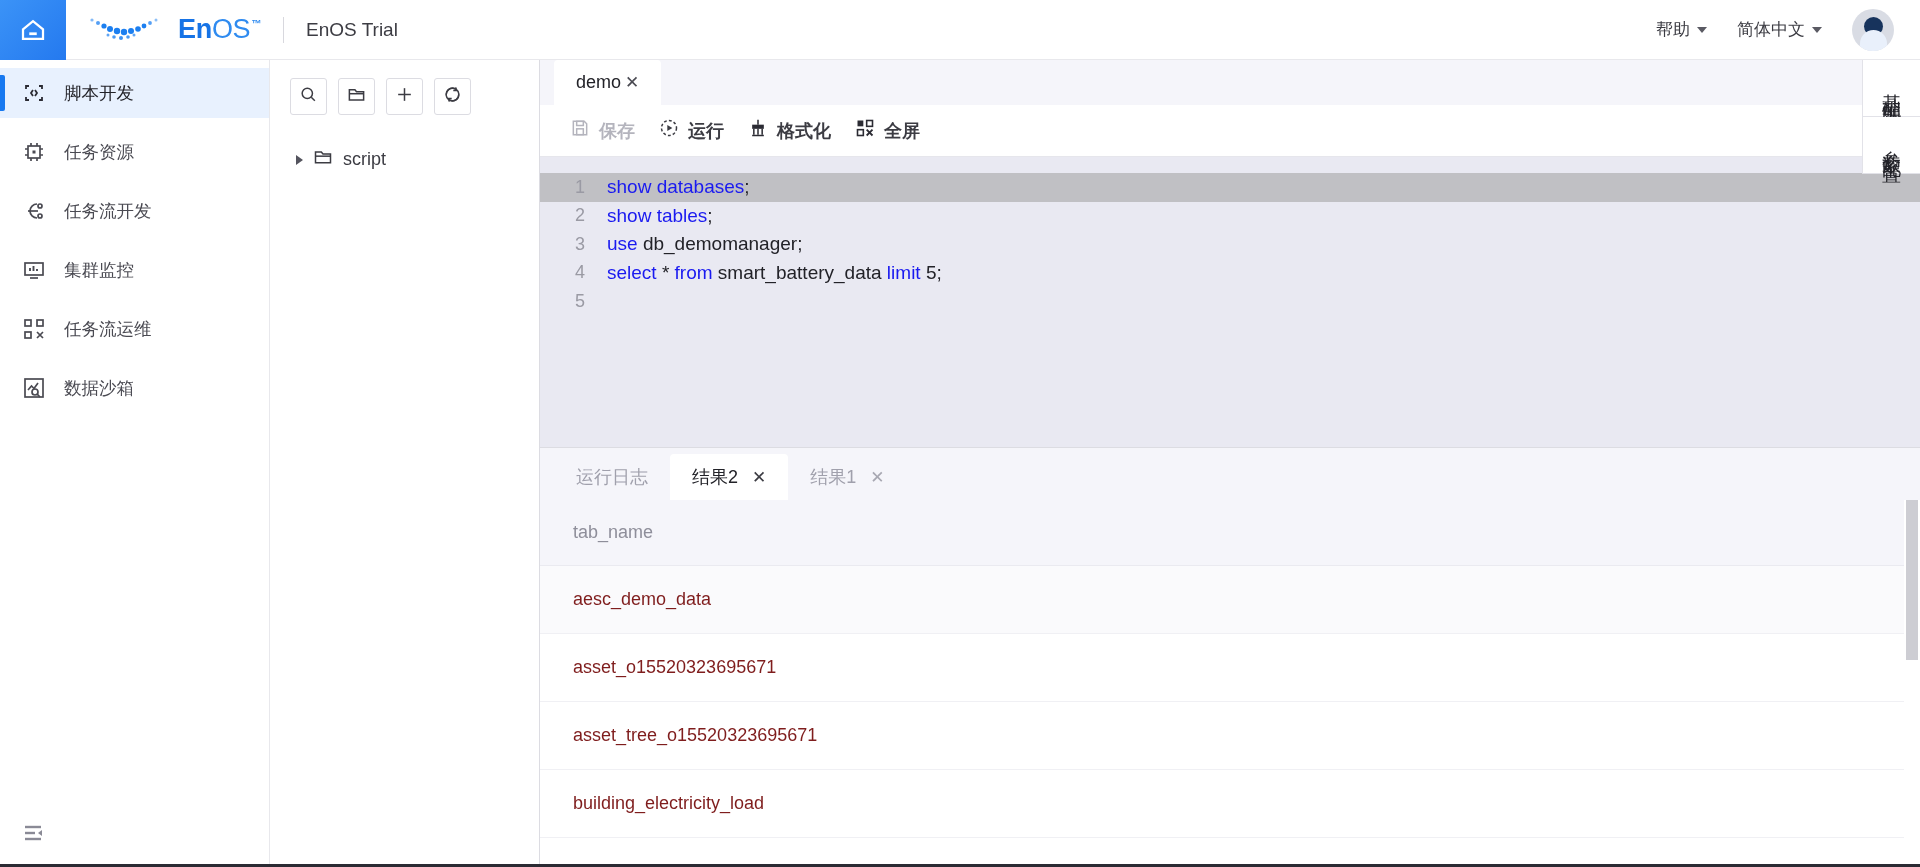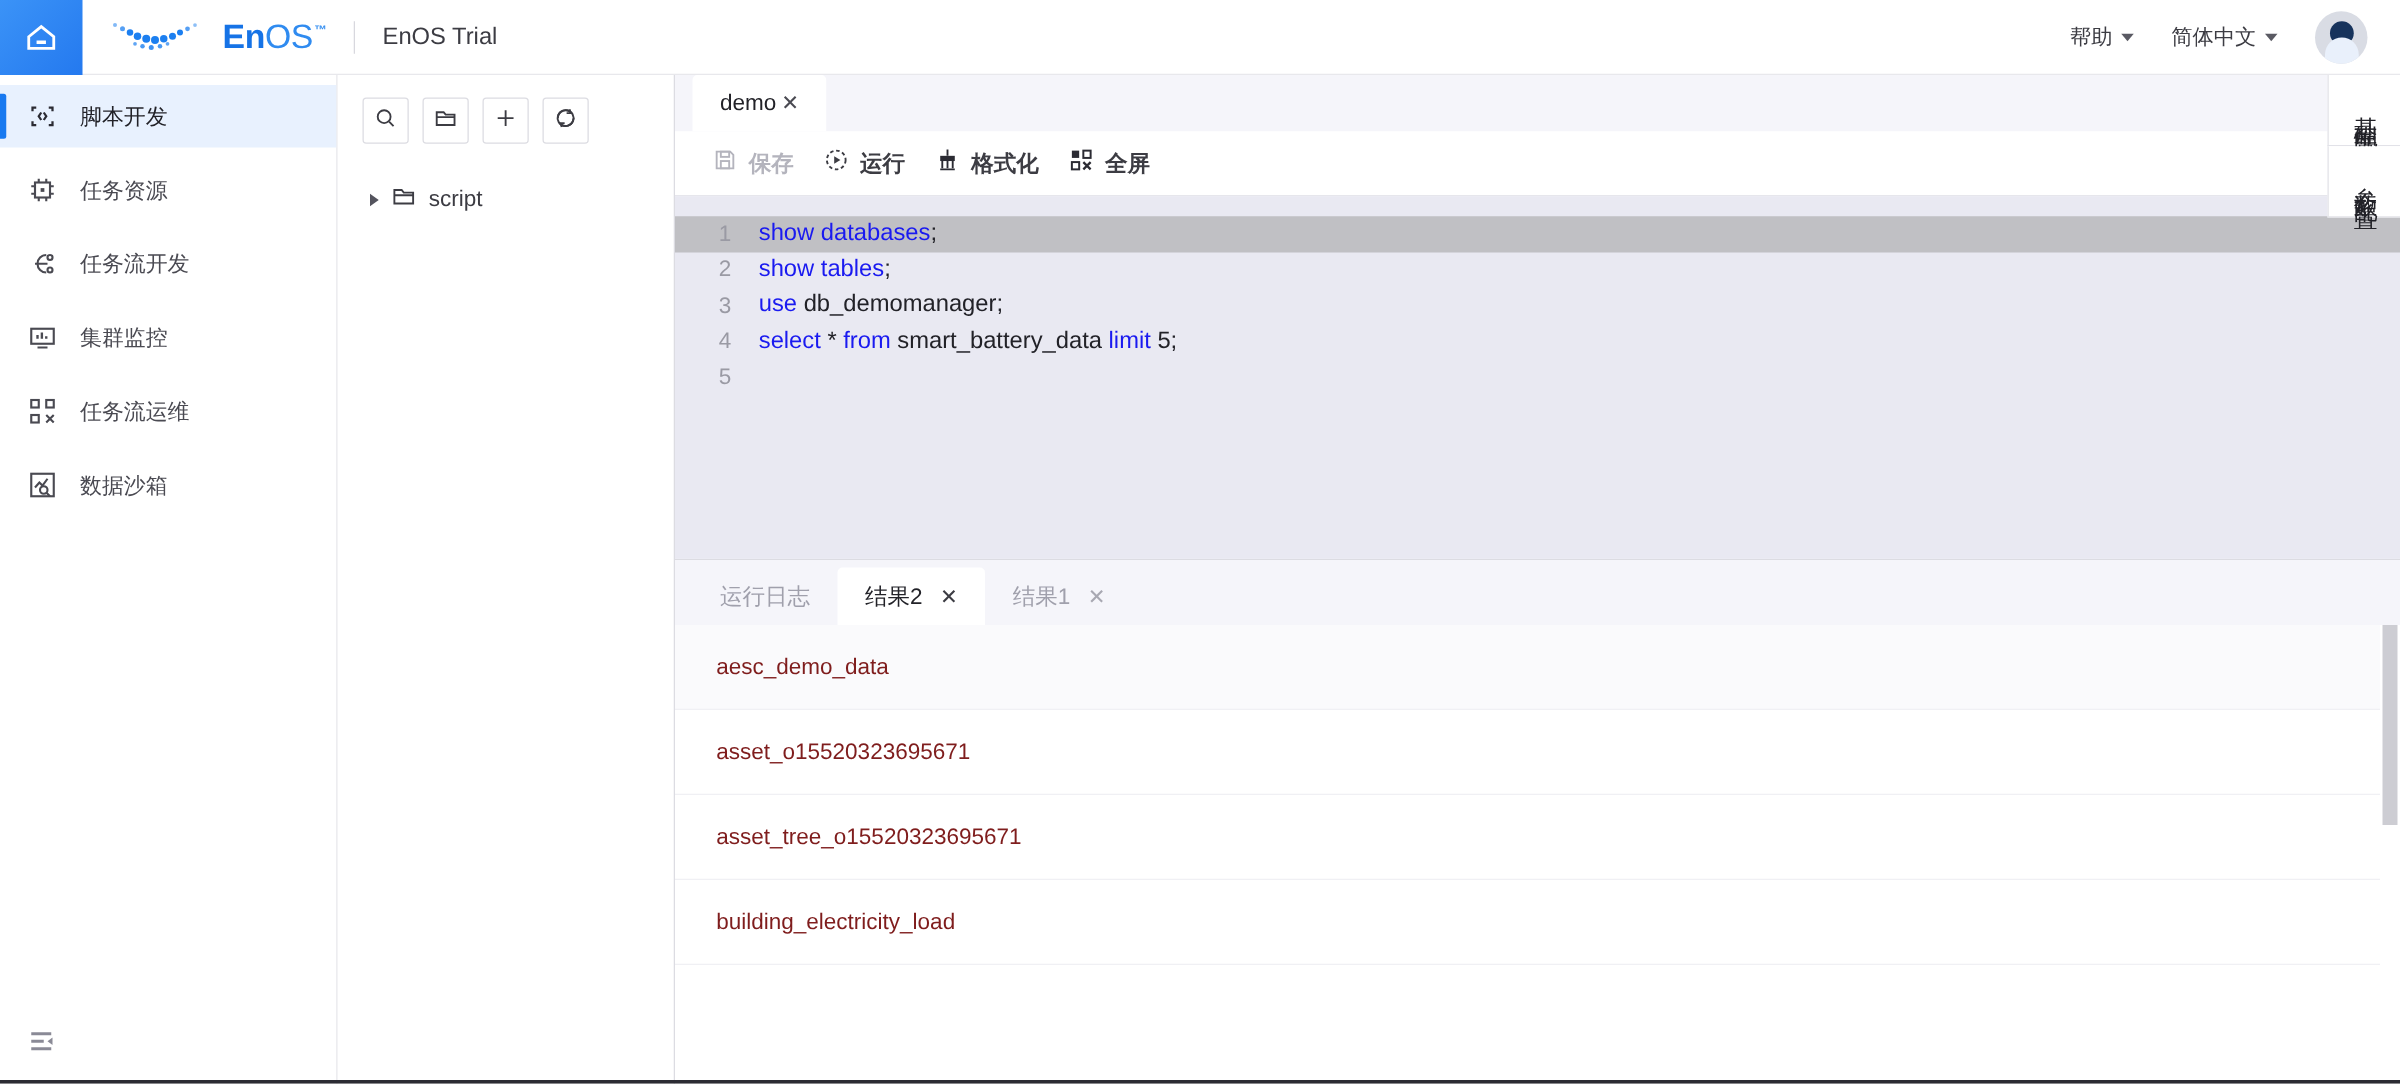--- a/index.html
+++ b/index.html
@@ -417,20 +417,23 @@
             <span>结果2</span>
             <span class="xmark">✕</span>
           </div>
           <div class="rtab">
             <span>结果1</span>
             <span class="xmark">✕</span>
           </div>
         </div>
 
         <div class="table-wrap">
+          <div class="thead">
+            <div class="th">tab_name</div>
+          </div>
           <div class="trow hl">aesc_demo_data</div>
           <div class="trow">asset_o15520323695671</div>
           <div class="trow">asset_tree_o15520323695671</div>
           <div class="trow">building_electricity_load</div>
 
           <div class="vscroll">
             <div class="vthumb" style="top:0; height:160px;"></div>
           </div>
         </div>
       </div>

